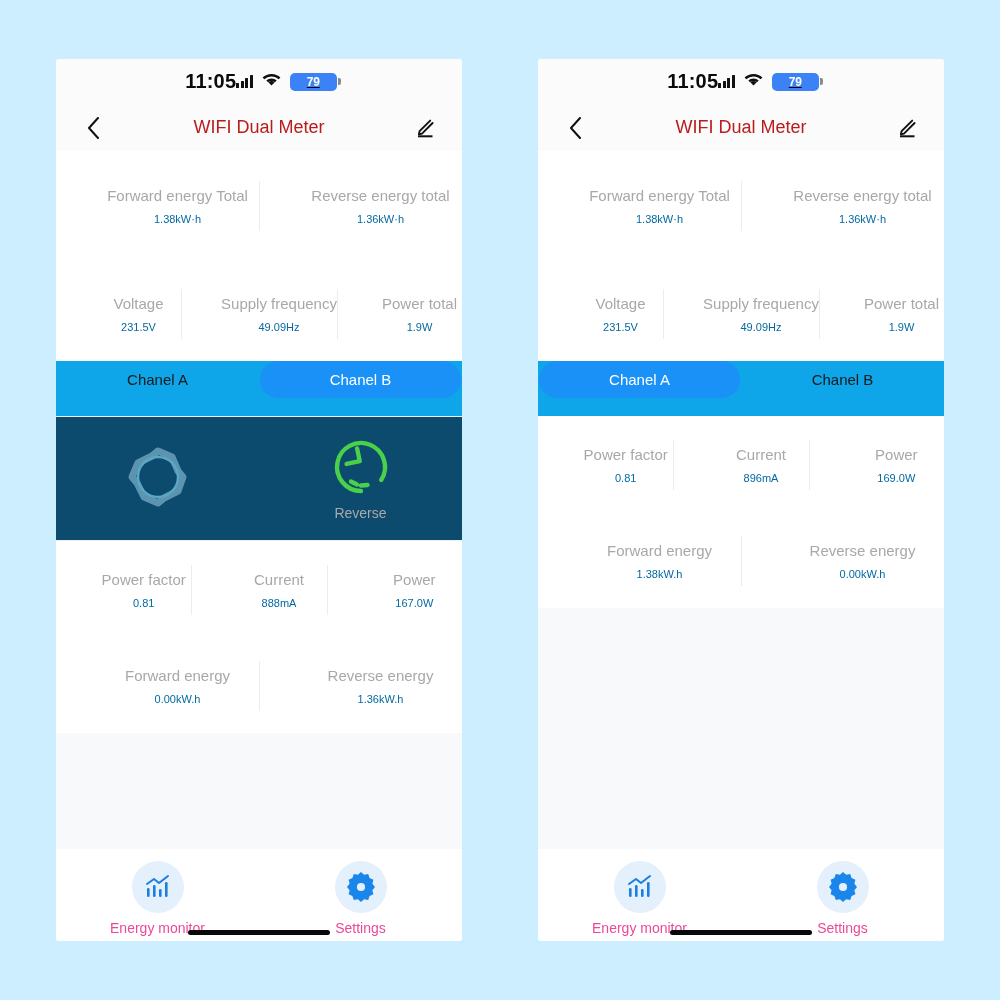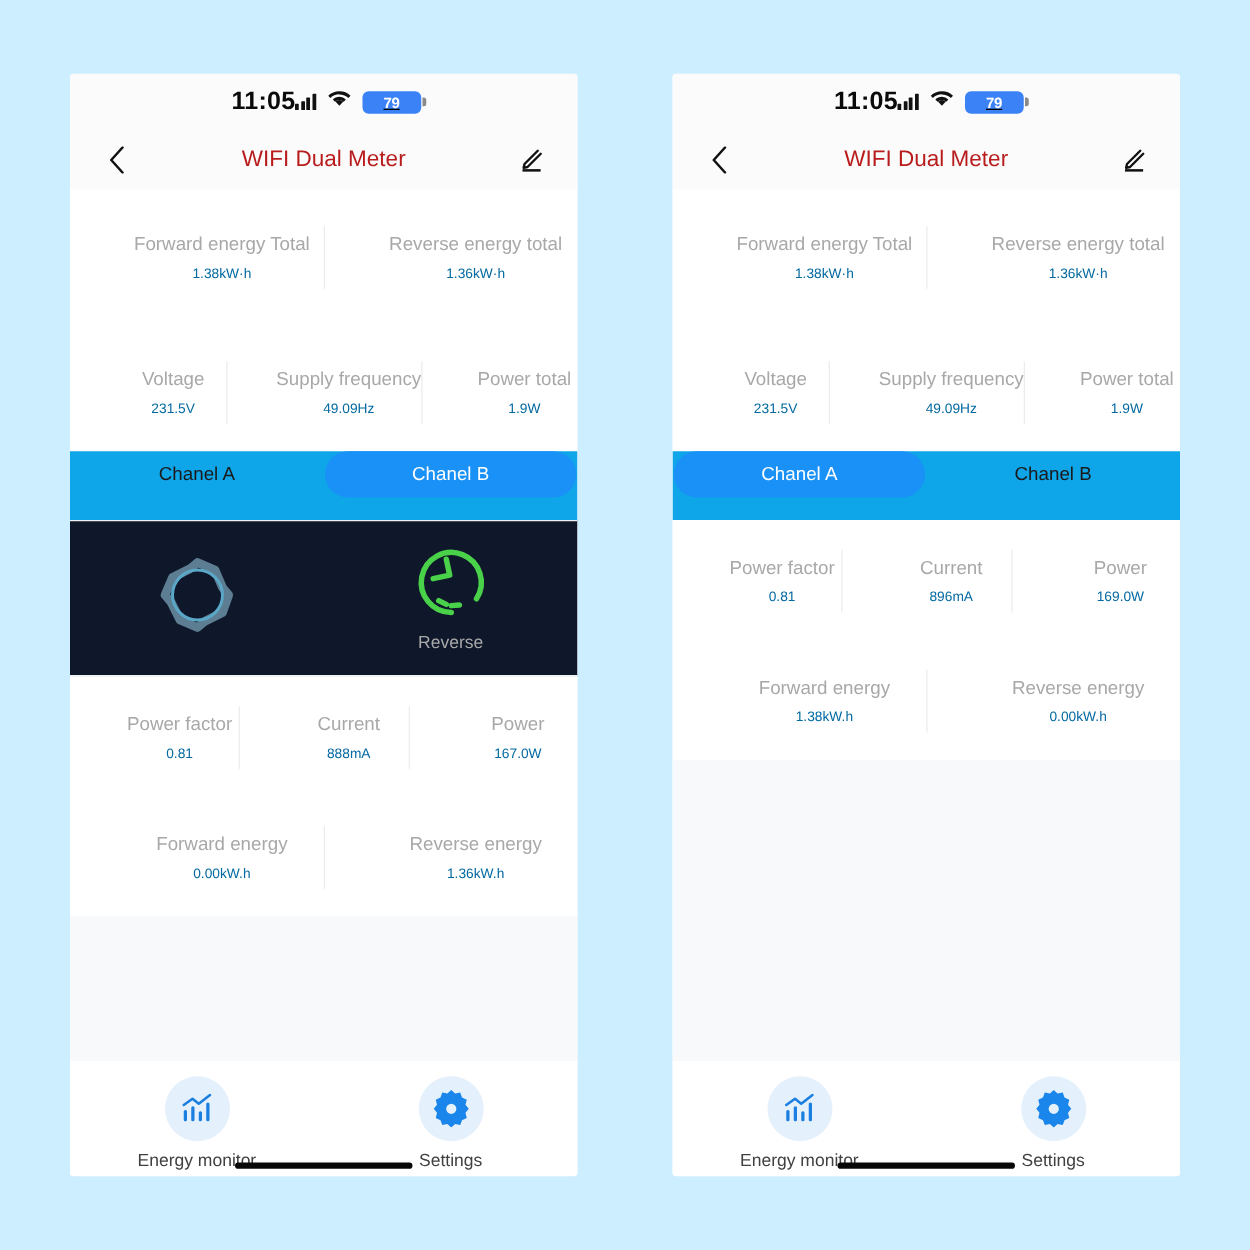--- a/index.html
+++ b/index.html
@@ -143,21 +143,21 @@
     color: #1a1a1a;
     background: transparent;
   }
   .tab.active {
     background: #1a91f7;
     color: #ffffff;
   }
 
   
   .dial-panel {
-    background: #0f172a;
+    background: #0c4a6e;
     height: 125px;
     display: flex;
     flex: 0 0 auto;
     border-top: 1px solid #f0f1f2;
     border-bottom: 1px solid #f0f1f2;
   }
   .dial-cell {
     flex: 1;
     display: flex; flex-direction: column;
     align-items: center; justify-content: center;
@@ -180,21 +180,21 @@
   .bnav-item {
     flex: 1;
     display: flex; flex-direction: column;
     align-items: center; gap: 7px;
   }
   .bnav-circle {
     width: 52px; height: 52px; border-radius: 50%;
     background: #e4f0fb;
     display: flex; align-items: center; justify-content: center;
   }
-  .bnav-label { font-size: 14px; color: #404040; }
+  .bnav-label { font-size: 14px; color: #ec4899; }
   .home-indicator {
     position: absolute;
     bottom: 6px; left: 50%; transform: translateX(-50%);
     width: 142px; height: 5px; border-radius: 3px; background: #080808;
   }
 </style>
 </head>
 <body>
 
 <div class="stage">

